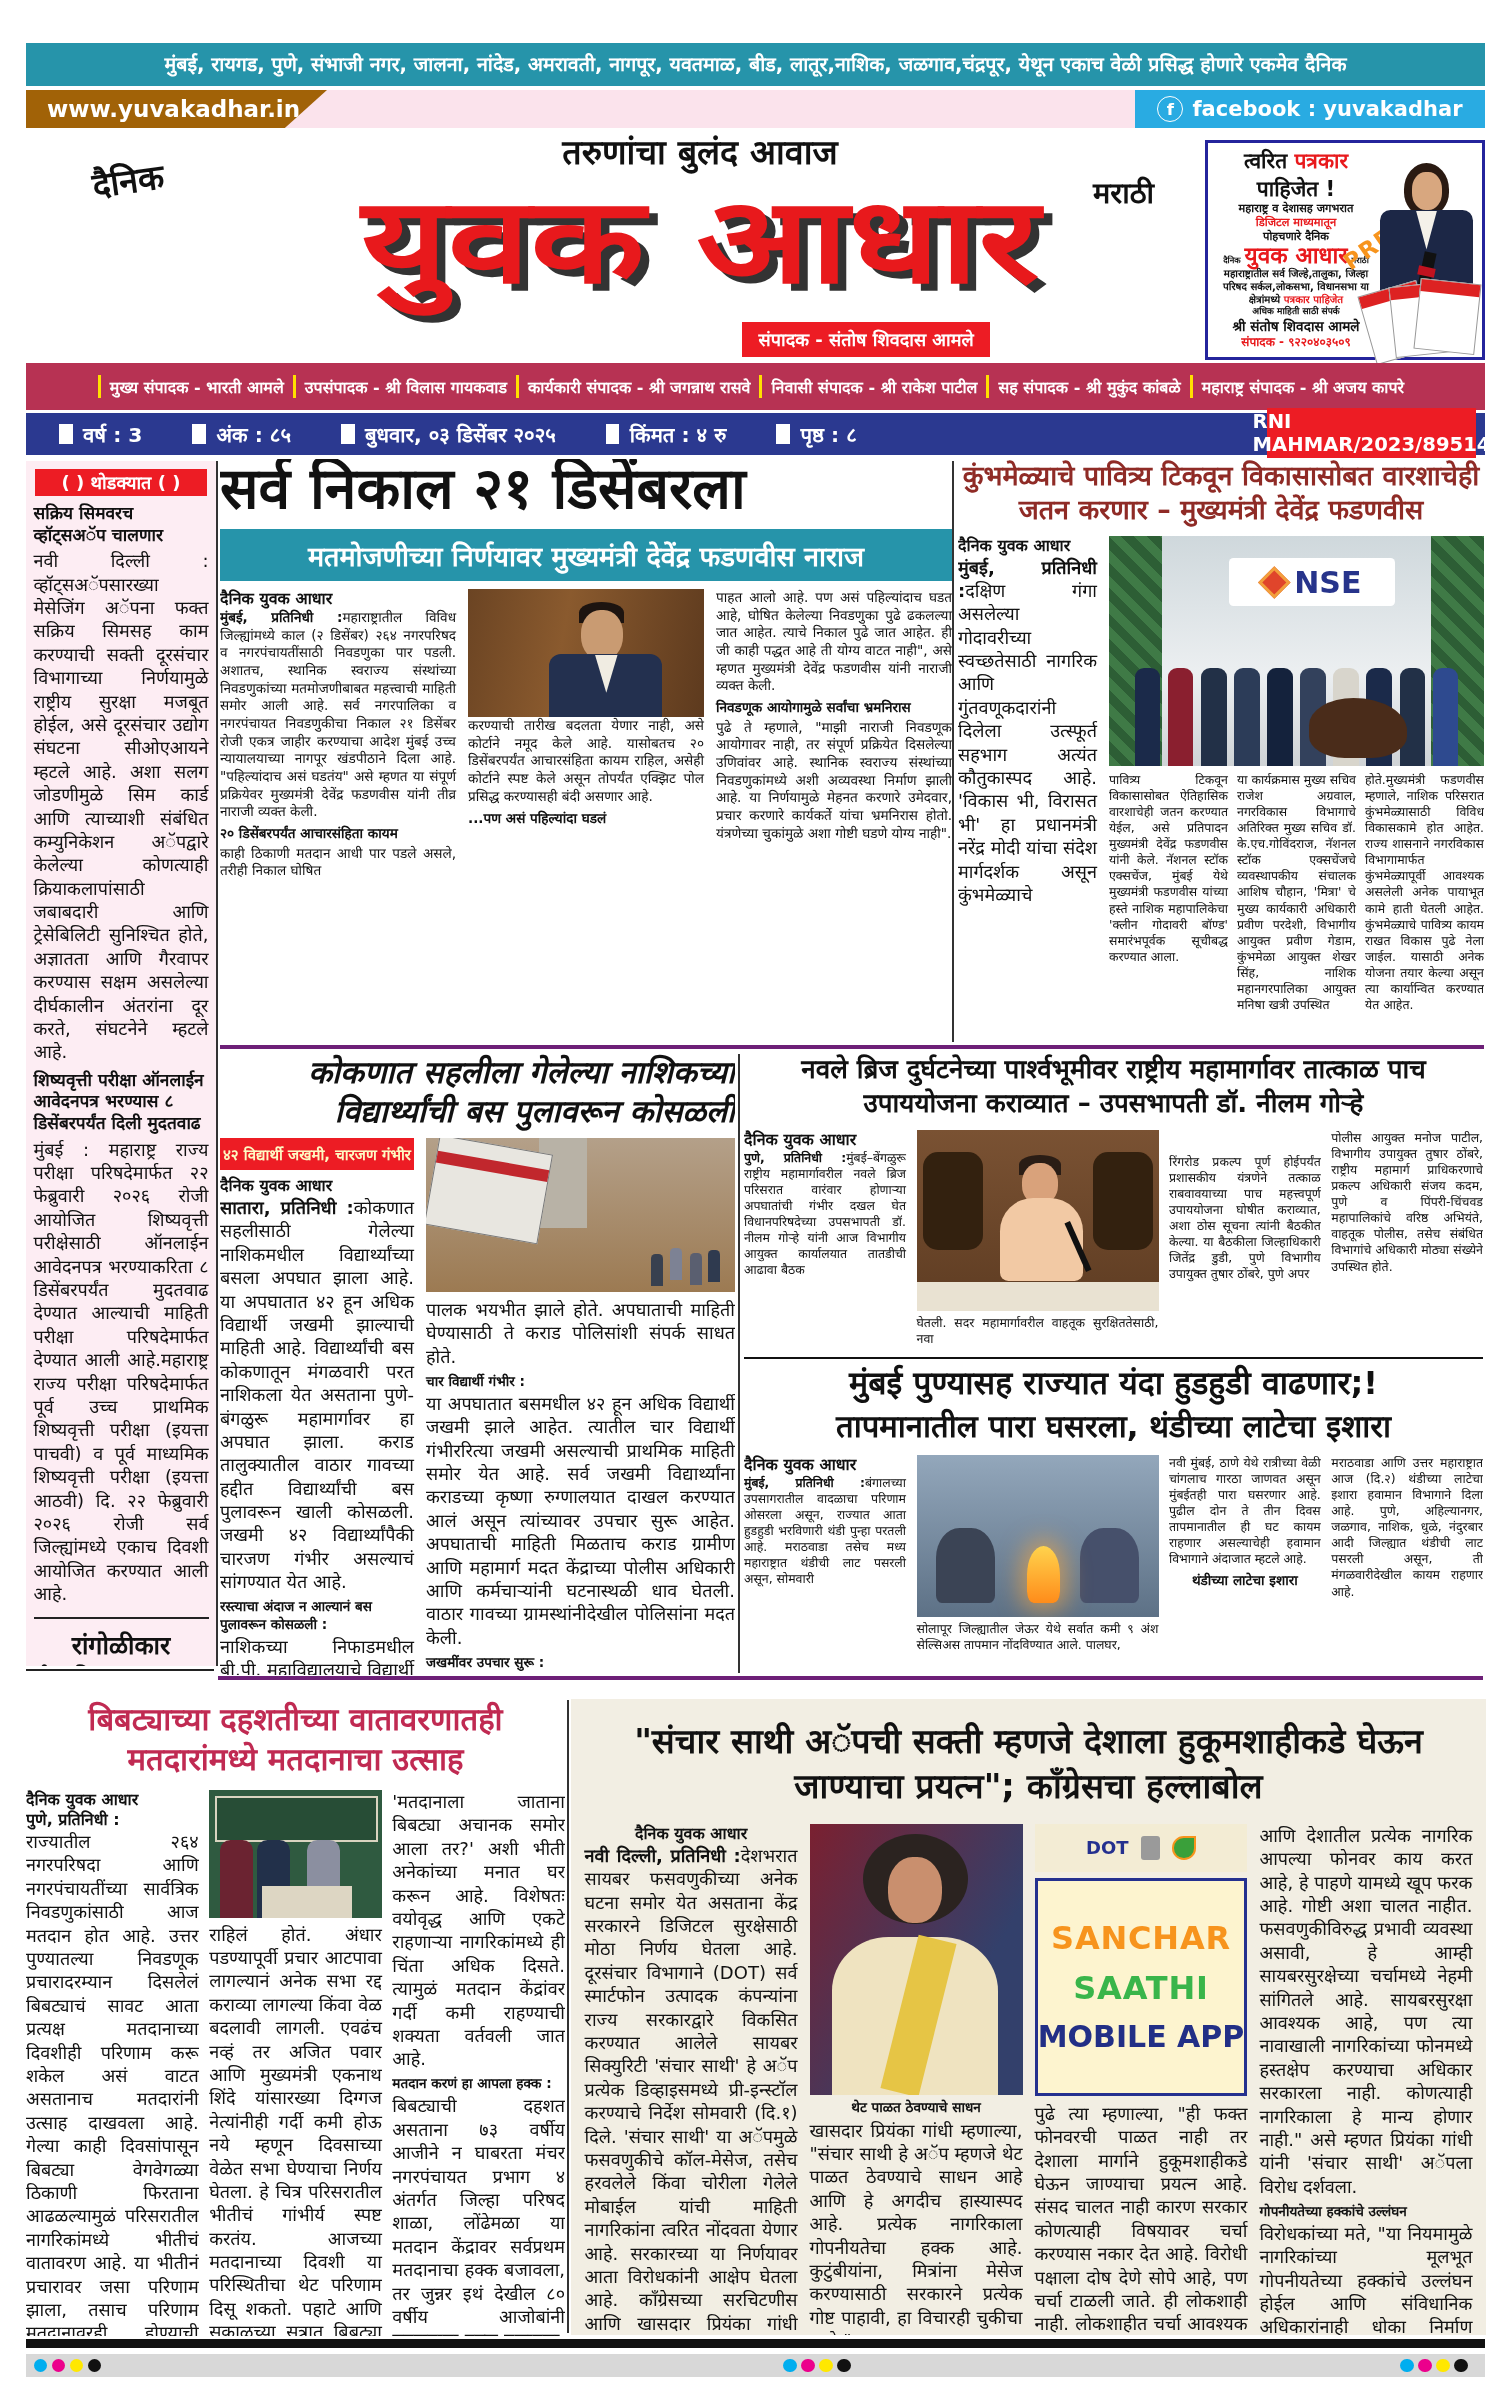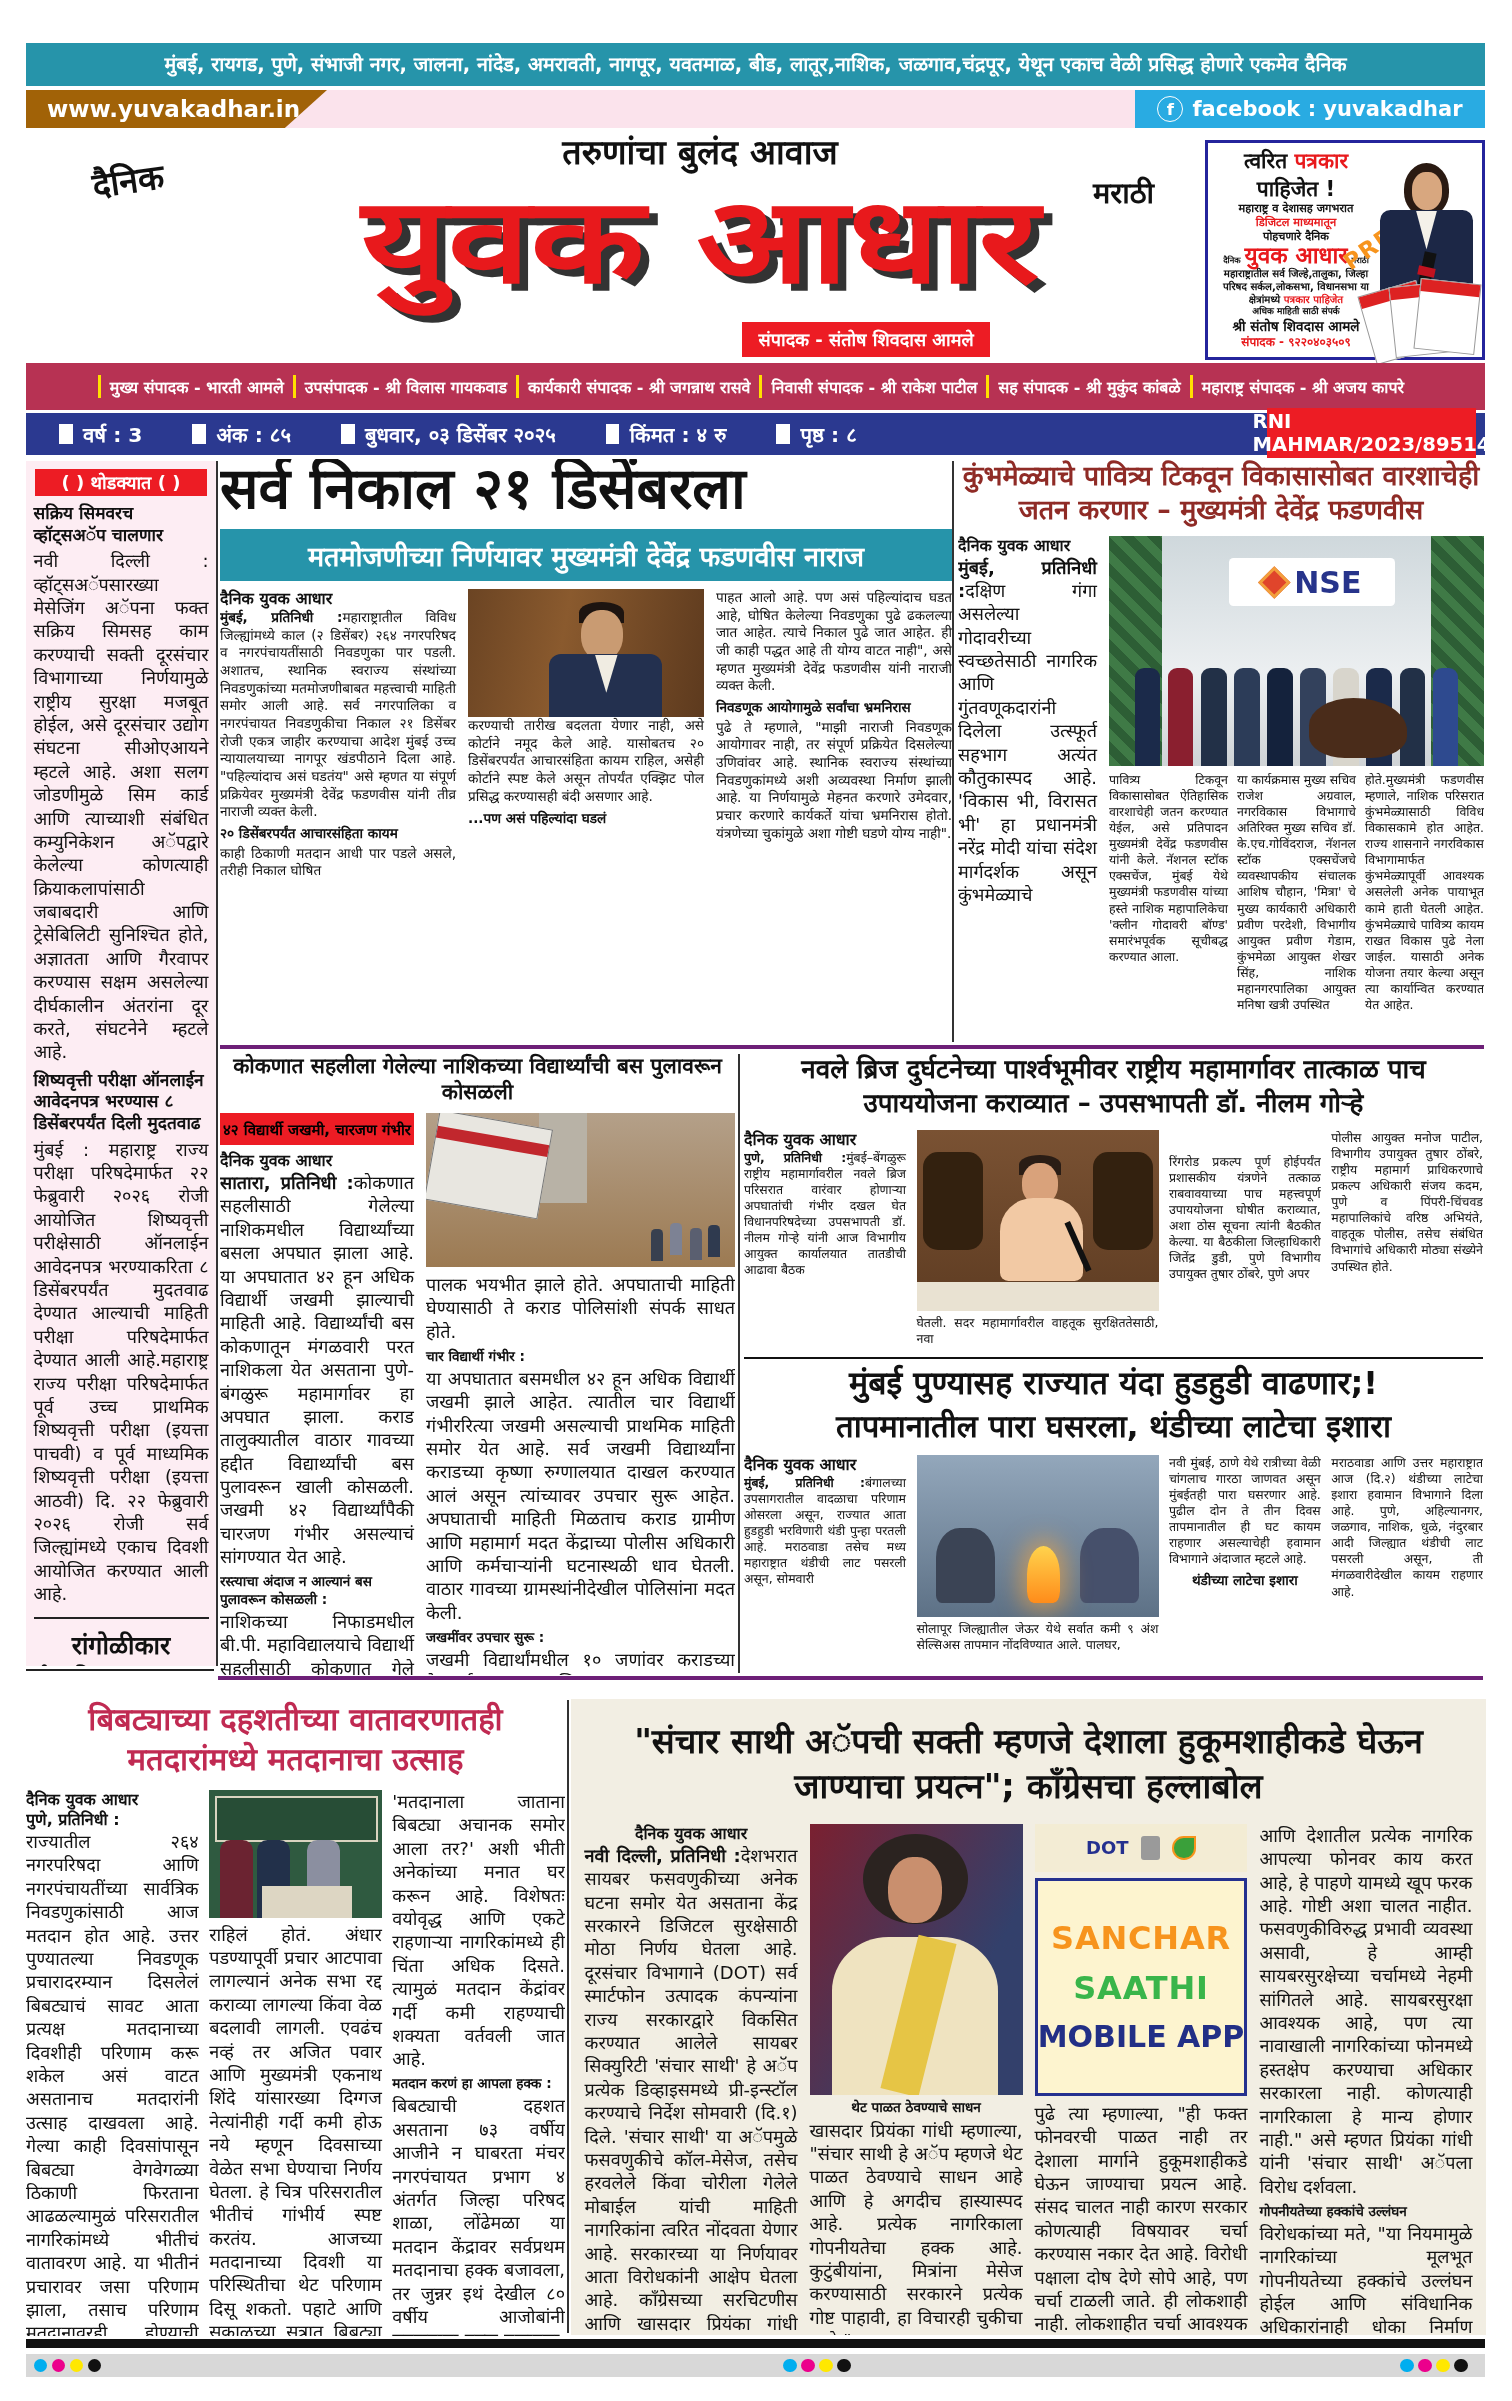--- a/index.html
+++ b/index.html
@@ -70,22 +70,22 @@
   .lhead{font-size:57px;font-weight:bold;text-align:left;line-height:1.05;}
   .lsub{margin:10.5px 0 7.5px;background:#2694aa;color:#fff;font-size:27px;font-weight:bold;text-align:center;padding:7.5px 0;}
   .cols{display:flex;gap:12px;}
   .col{flex:1;min-width:0;}
   .by{font-size:16px;font-weight:bold;line-height:1.25;}
   .subh{font-size:13.6px;font-weight:bold;margin:4.5px 0 1.5px;line-height:1.3;}
   .lead .bt{font-size:13.6px;}
   .kumbh{left:958px;top:459px;width:526px;height:584px;overflow:hidden;}
   .khead{color:#8f2b26;font-size:27px;font-weight:bold;text-align:center;line-height:1.25;}
   .bus{left:220px;top:1053px;width:515px;height:622px;overflow:hidden;}
-  .bushead{font-size:21px;font-weight:bold;text-align:center;line-height:1.25;}
-  .redbox{background:#ed1c24;color:#000000;font-size:15px;font-weight:bold;text-align:center;padding:6px 3px;margin-bottom:6px;}
+  .bushead{font-size:31px;font-weight:bold;text-align:right;line-height:1.25;font-style:italic;}
+  .redbox{background:#ed1c24;color:#fef9c3;font-size:15px;font-weight:bold;text-align:center;padding:6px 3px;margin-bottom:6px;}
   .navale{left:744px;top:1053px;width:739px;height:301px;overflow:hidden;}
   .nhead{font-size:26px;font-weight:bold;text-align:center;line-height:1.3;}
   .weather{left:744px;top:1364px;width:739px;height:309px;overflow:hidden;}
   .whead1{font-size:32px;font-weight:bold;text-align:center;line-height:1.2;}
   .whead2{font-size:31px;font-weight:bold;text-align:center;line-height:1.2;margin-top:6px;}
   .leopard{left:26px;top:1699px;width:539px;height:637px;overflow:hidden;}
   .lphead{color:#c02a52;font-size:31px;font-weight:bold;text-align:center;line-height:1.3;}
   .sanchar{left:571px;top:1699px;width:915px;height:636px;background:#f2eee3;box-sizing:border-box;padding:10.5px 13.6px;overflow:hidden;}
   .shead{font-size:34px;font-weight:bold;text-align:center;line-height:1.35;margin-top:9px;}
   

